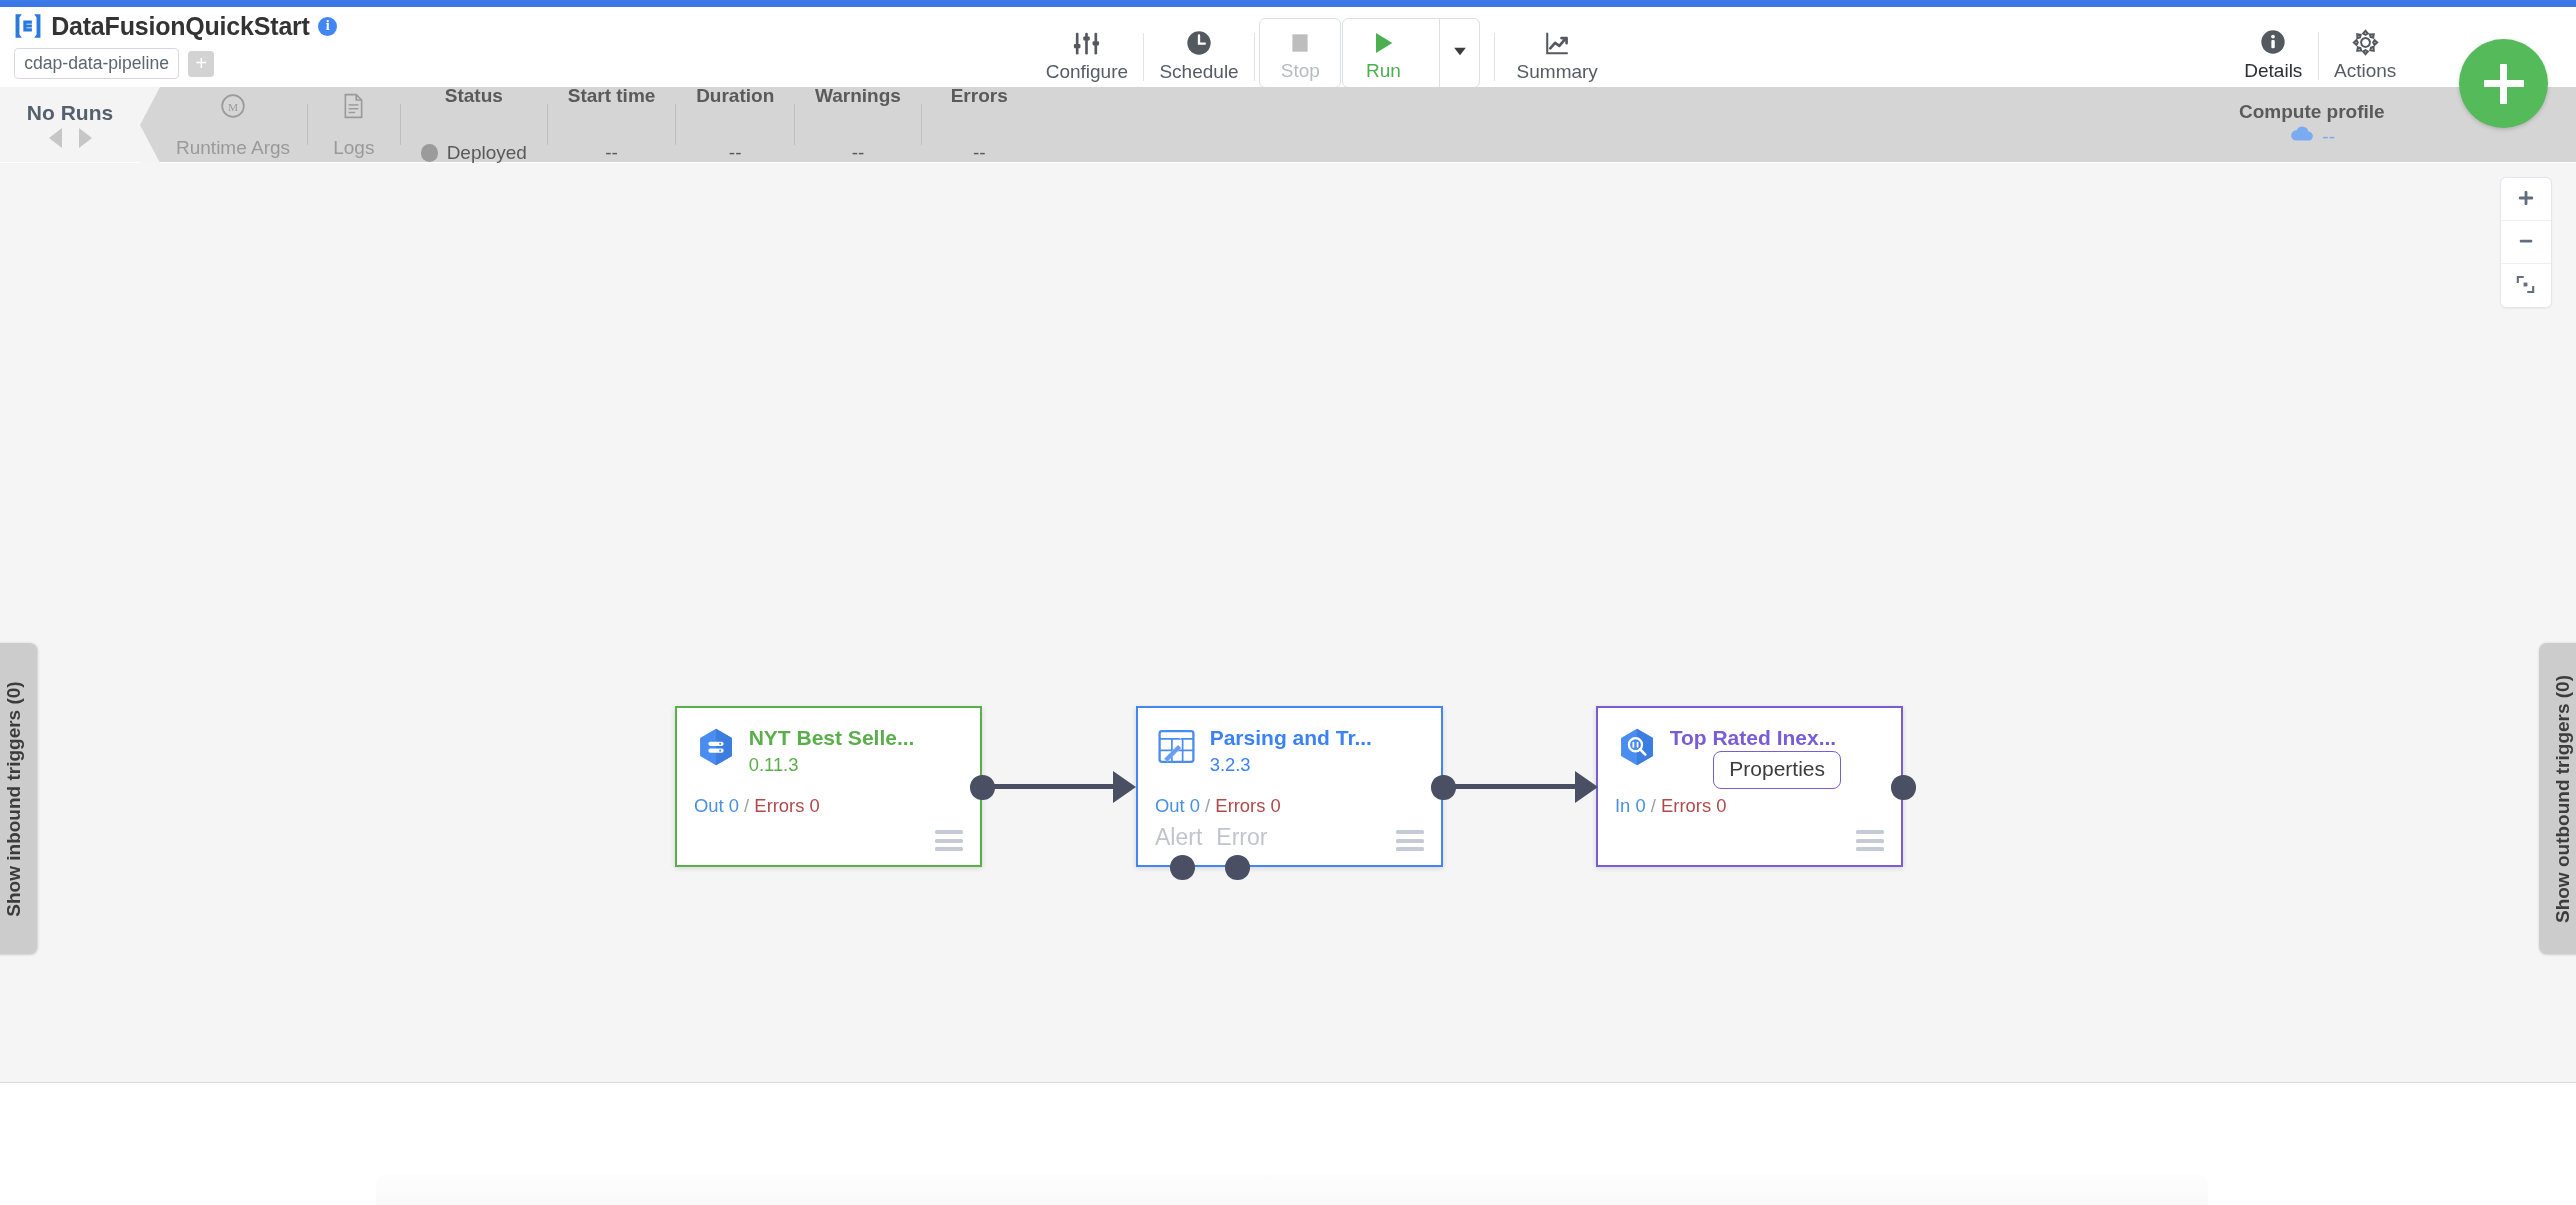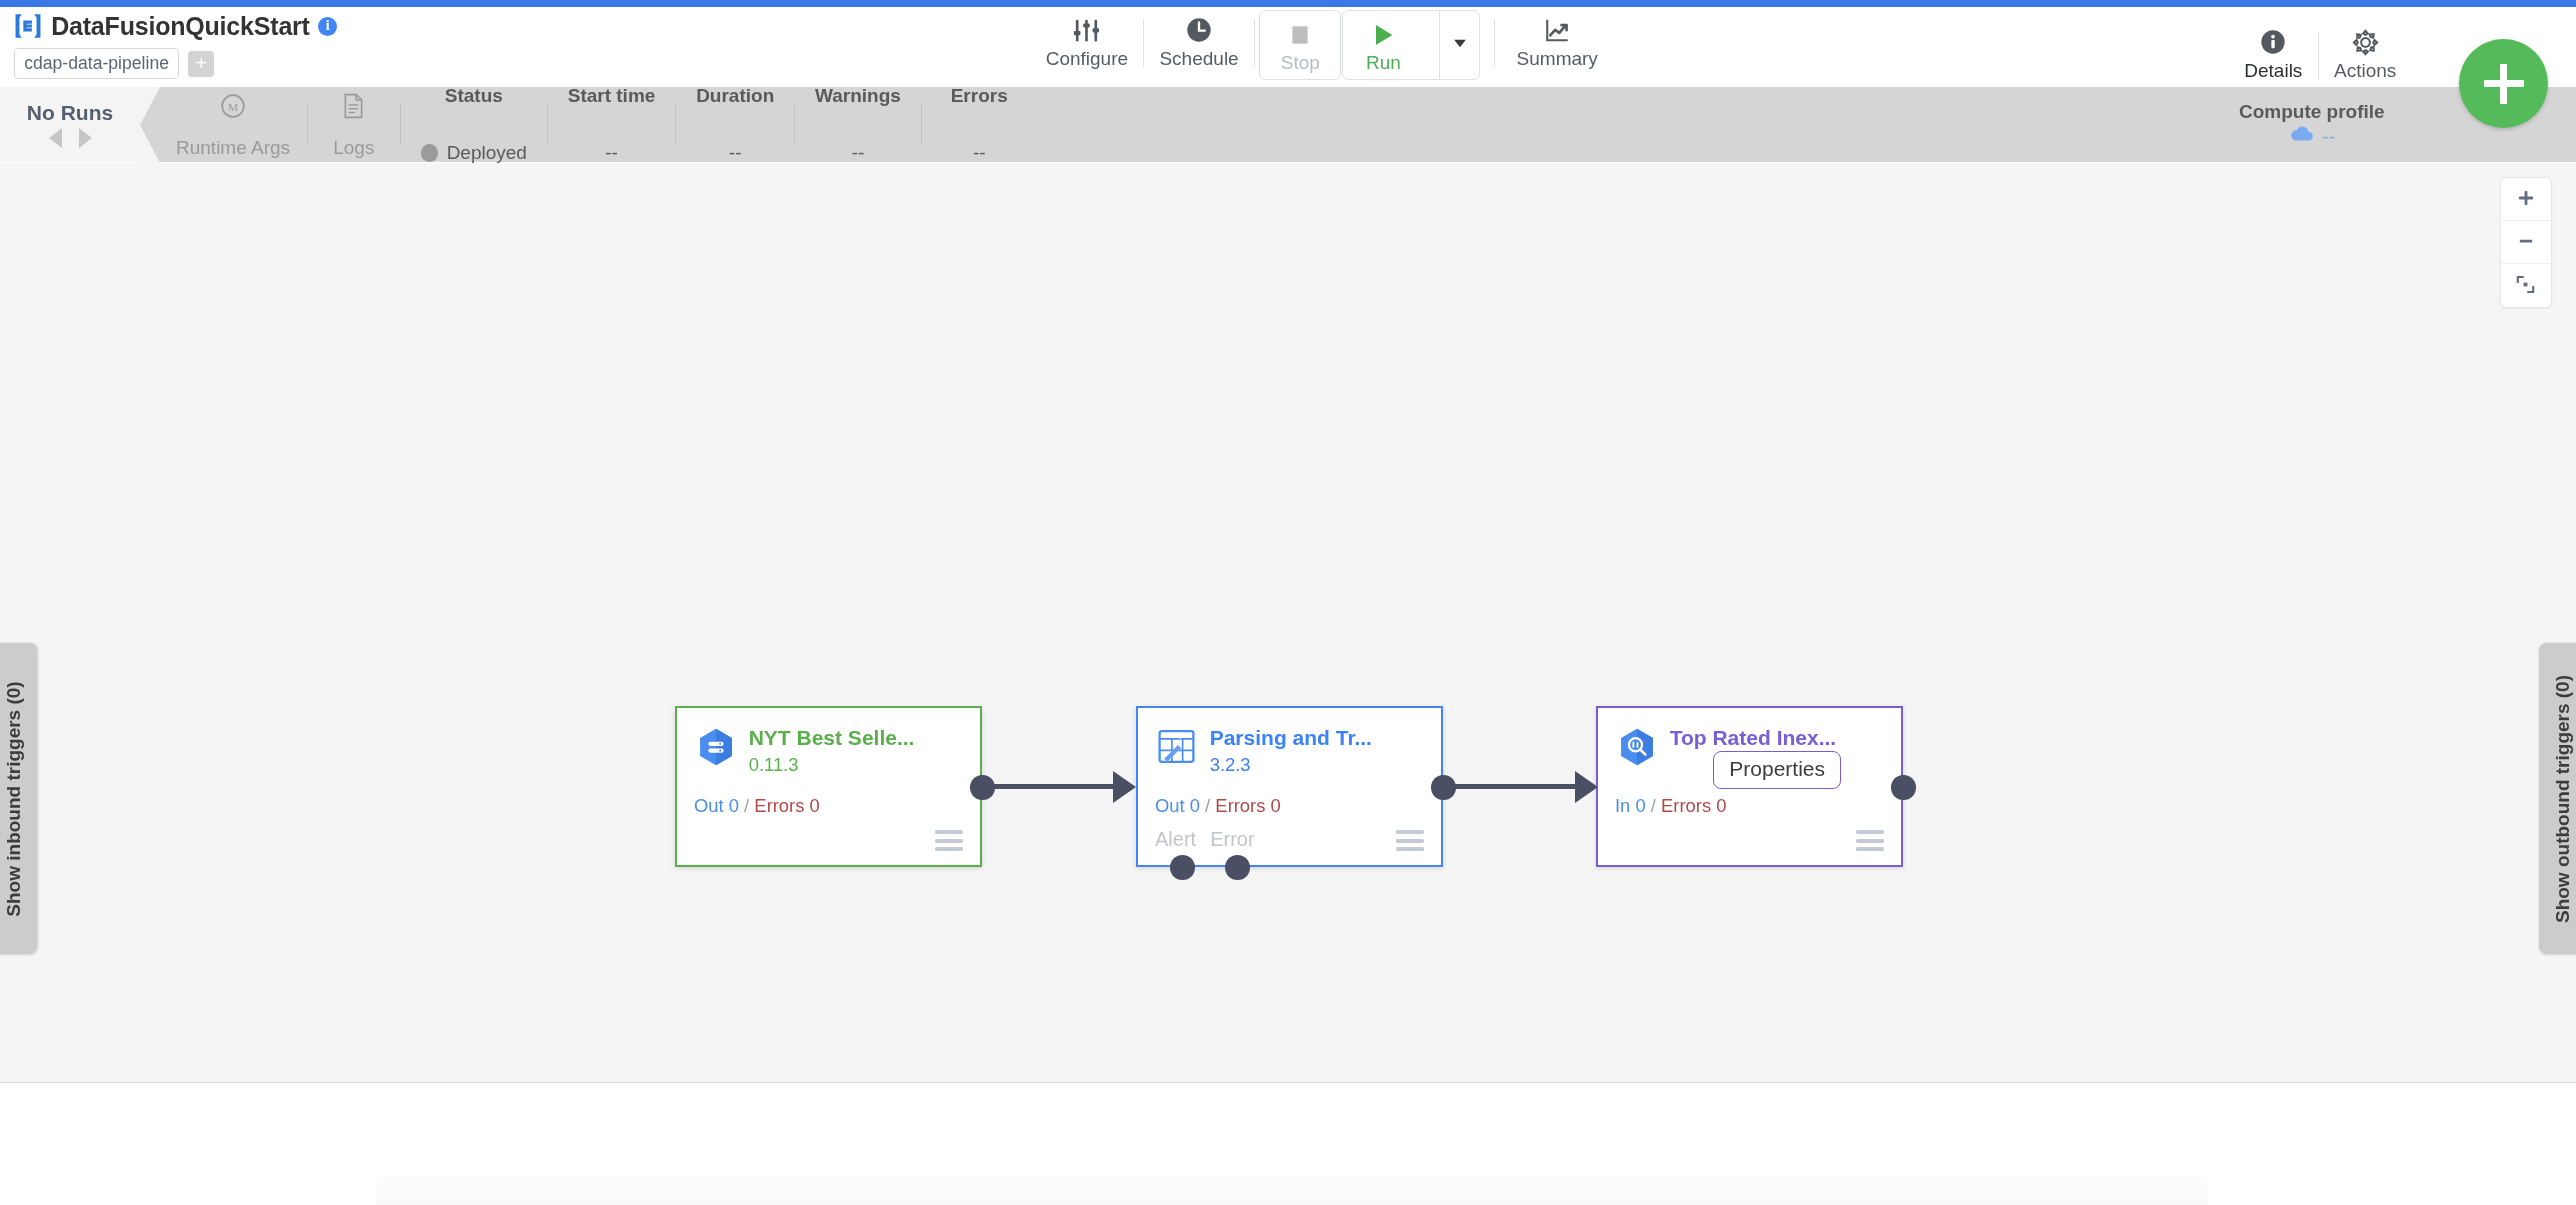--- a/index.html
+++ b/index.html
@@ -48,22 +48,22 @@
     background: #fff; white-space: nowrap;
   }
   .add-badge {
     margin-left: 9.2px; width: 26px; height: 26px; border-radius: 3.8px;
     background: #d3d3d3; color: #ffffff; font-size: 20px; line-height: 23px;
     display: flex; align-items: center; justify-content: center;
   }
 
   
   .hdr-center {
-    position: absolute; left: 1035px; top: 1px;
-    display: flex; align-items: flex-start; height: 74px;
+    position: absolute; left: 1035px; top: 8px;
+    display: flex; align-items: center; height: 74px;
   }
   .tool {
     display: flex; flex-direction: column; align-items: center;
     justify-content: flex-start; min-width: 80px; padding: 5.4px 10.7px 0;
     cursor: pointer;
   }
   .tool .ticon { height: 34px; display: flex; align-items: center; justify-content: center; }
   .tool .tlabel { font-size: 19px; color: #555c64; margin-top: 0.8px; white-space: nowrap; }
   .vdiv { width: 0.8px; height: 48px; background: #e0e3e7; margin: 10.7px 4.6px 0; }
   .btn-box {
@@ -195,21 +195,21 @@
   .sink .node-title { color: #7a5cd6; }
 
   .node-metrics {
     position: absolute; left: 17px; bottom: 48px; font-size: 18.4px; white-space: nowrap;
   }
   .m-out { color: #4a90e2; }
   .m-sep { color: #9aa0a6; }
   .m-err { color: #b04a4a; }
 
   .node-ports {
-    position: absolute; left: 17px; bottom: 14px; font-size: 20px; color: #c0c4cc;
+    position: absolute; left: 17px; bottom: 14px; font-size: 23px; color: #c0c4cc;
     display: flex; gap: 14px;
   }
 
   .hamb {
     position: absolute; right: 17px; bottom: 14px; width: 28px; cursor: pointer;
   }
   .hamb i { display: block; height: 3.8px; background: #c5cbd6; border-radius: 1.5px; margin-bottom: 4.6px; }
   .hamb i:last-child { margin-bottom: 0; }
 
   .port {

